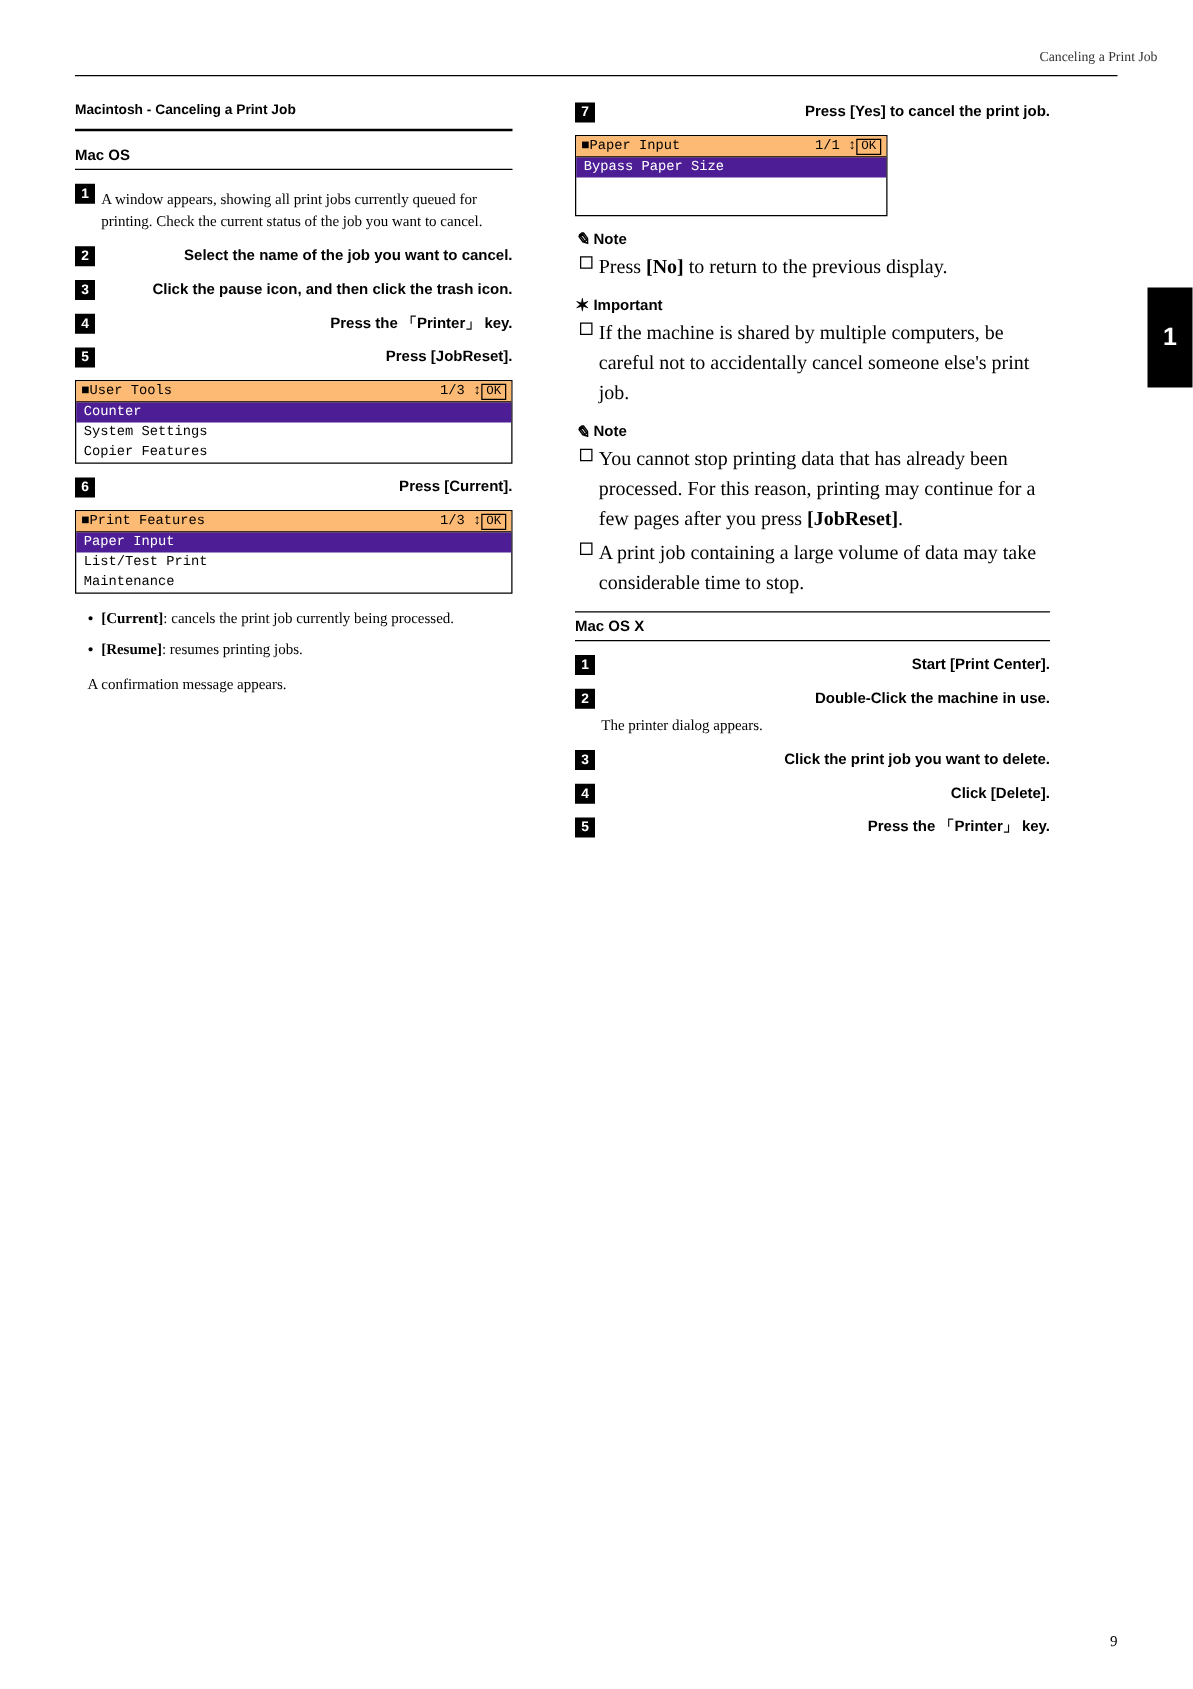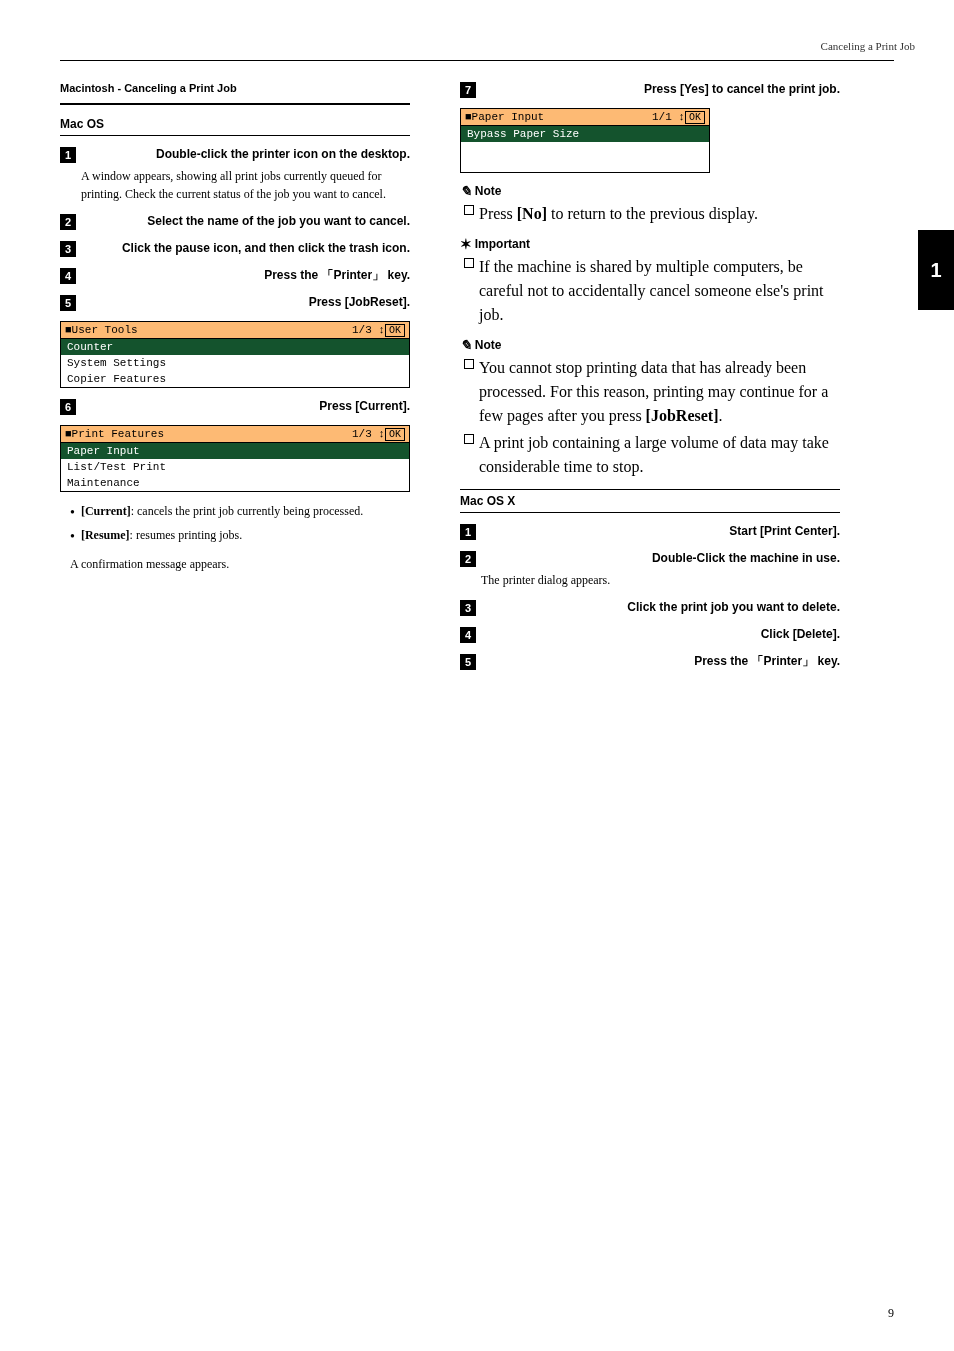--- a/index.html
+++ b/index.html
@@ -16,21 +16,21 @@
     .page-container {
       width: 954px;
       min-height: 1351px;
       padding: 30px 0 30px 0;
       position: relative;
     }
 
     
     .page-header {
       text-align: right;
-      padding-right: 39px;
+      padding-right: 28px;
       padding-top: 10px;
       font-size: 11px;
       color: #333;
       margin-bottom: 8px;
     }
 
     
     .side-tab {
       position: absolute;
       right: 0;
@@ -171,21 +171,21 @@
       font-size: 11px;
     }
 
     .screen-item {
       padding: 2px 6px;
       font-family: 'Courier New', Courier, monospace;
       font-size: 11px;
     }
 
     .screen-item-highlighted {
-      background: #14532d;
+      background: #4c1d95;
       color: #fff;
       padding: 2px 6px;
       font-family: 'Courier New', Courier, monospace;
       font-size: 11px;
       display: inline-block;
       width: 100%;
     }
 
     
     .bullet-list {
@@ -310,21 +310,20 @@
 
       <div class="section-title">Macintosh - Canceling a Print Job</div>
       <hr class="section-rule">
 
       <div class="subsection-heading">Mac OS</div>
       <hr class="subsection-rule">
 
       <div class="step">
         <div class="step-num-box">1</div>
         <div class="step-content">
-          <div class="step-bold">Double-click the printer icon on the desktop.</div>
           <div class="step-text">A window appears, showing all print jobs currently queued for printing. Check the current status of the job you want to cancel.</div>
         </div>
       </div>
 
       <div class="step">
         <div class="step-num-box">2</div>
         <div class="step-content">
           <div class="step-bold">Select the name of the job you want to cancel.</div>
         </div>
       </div>

